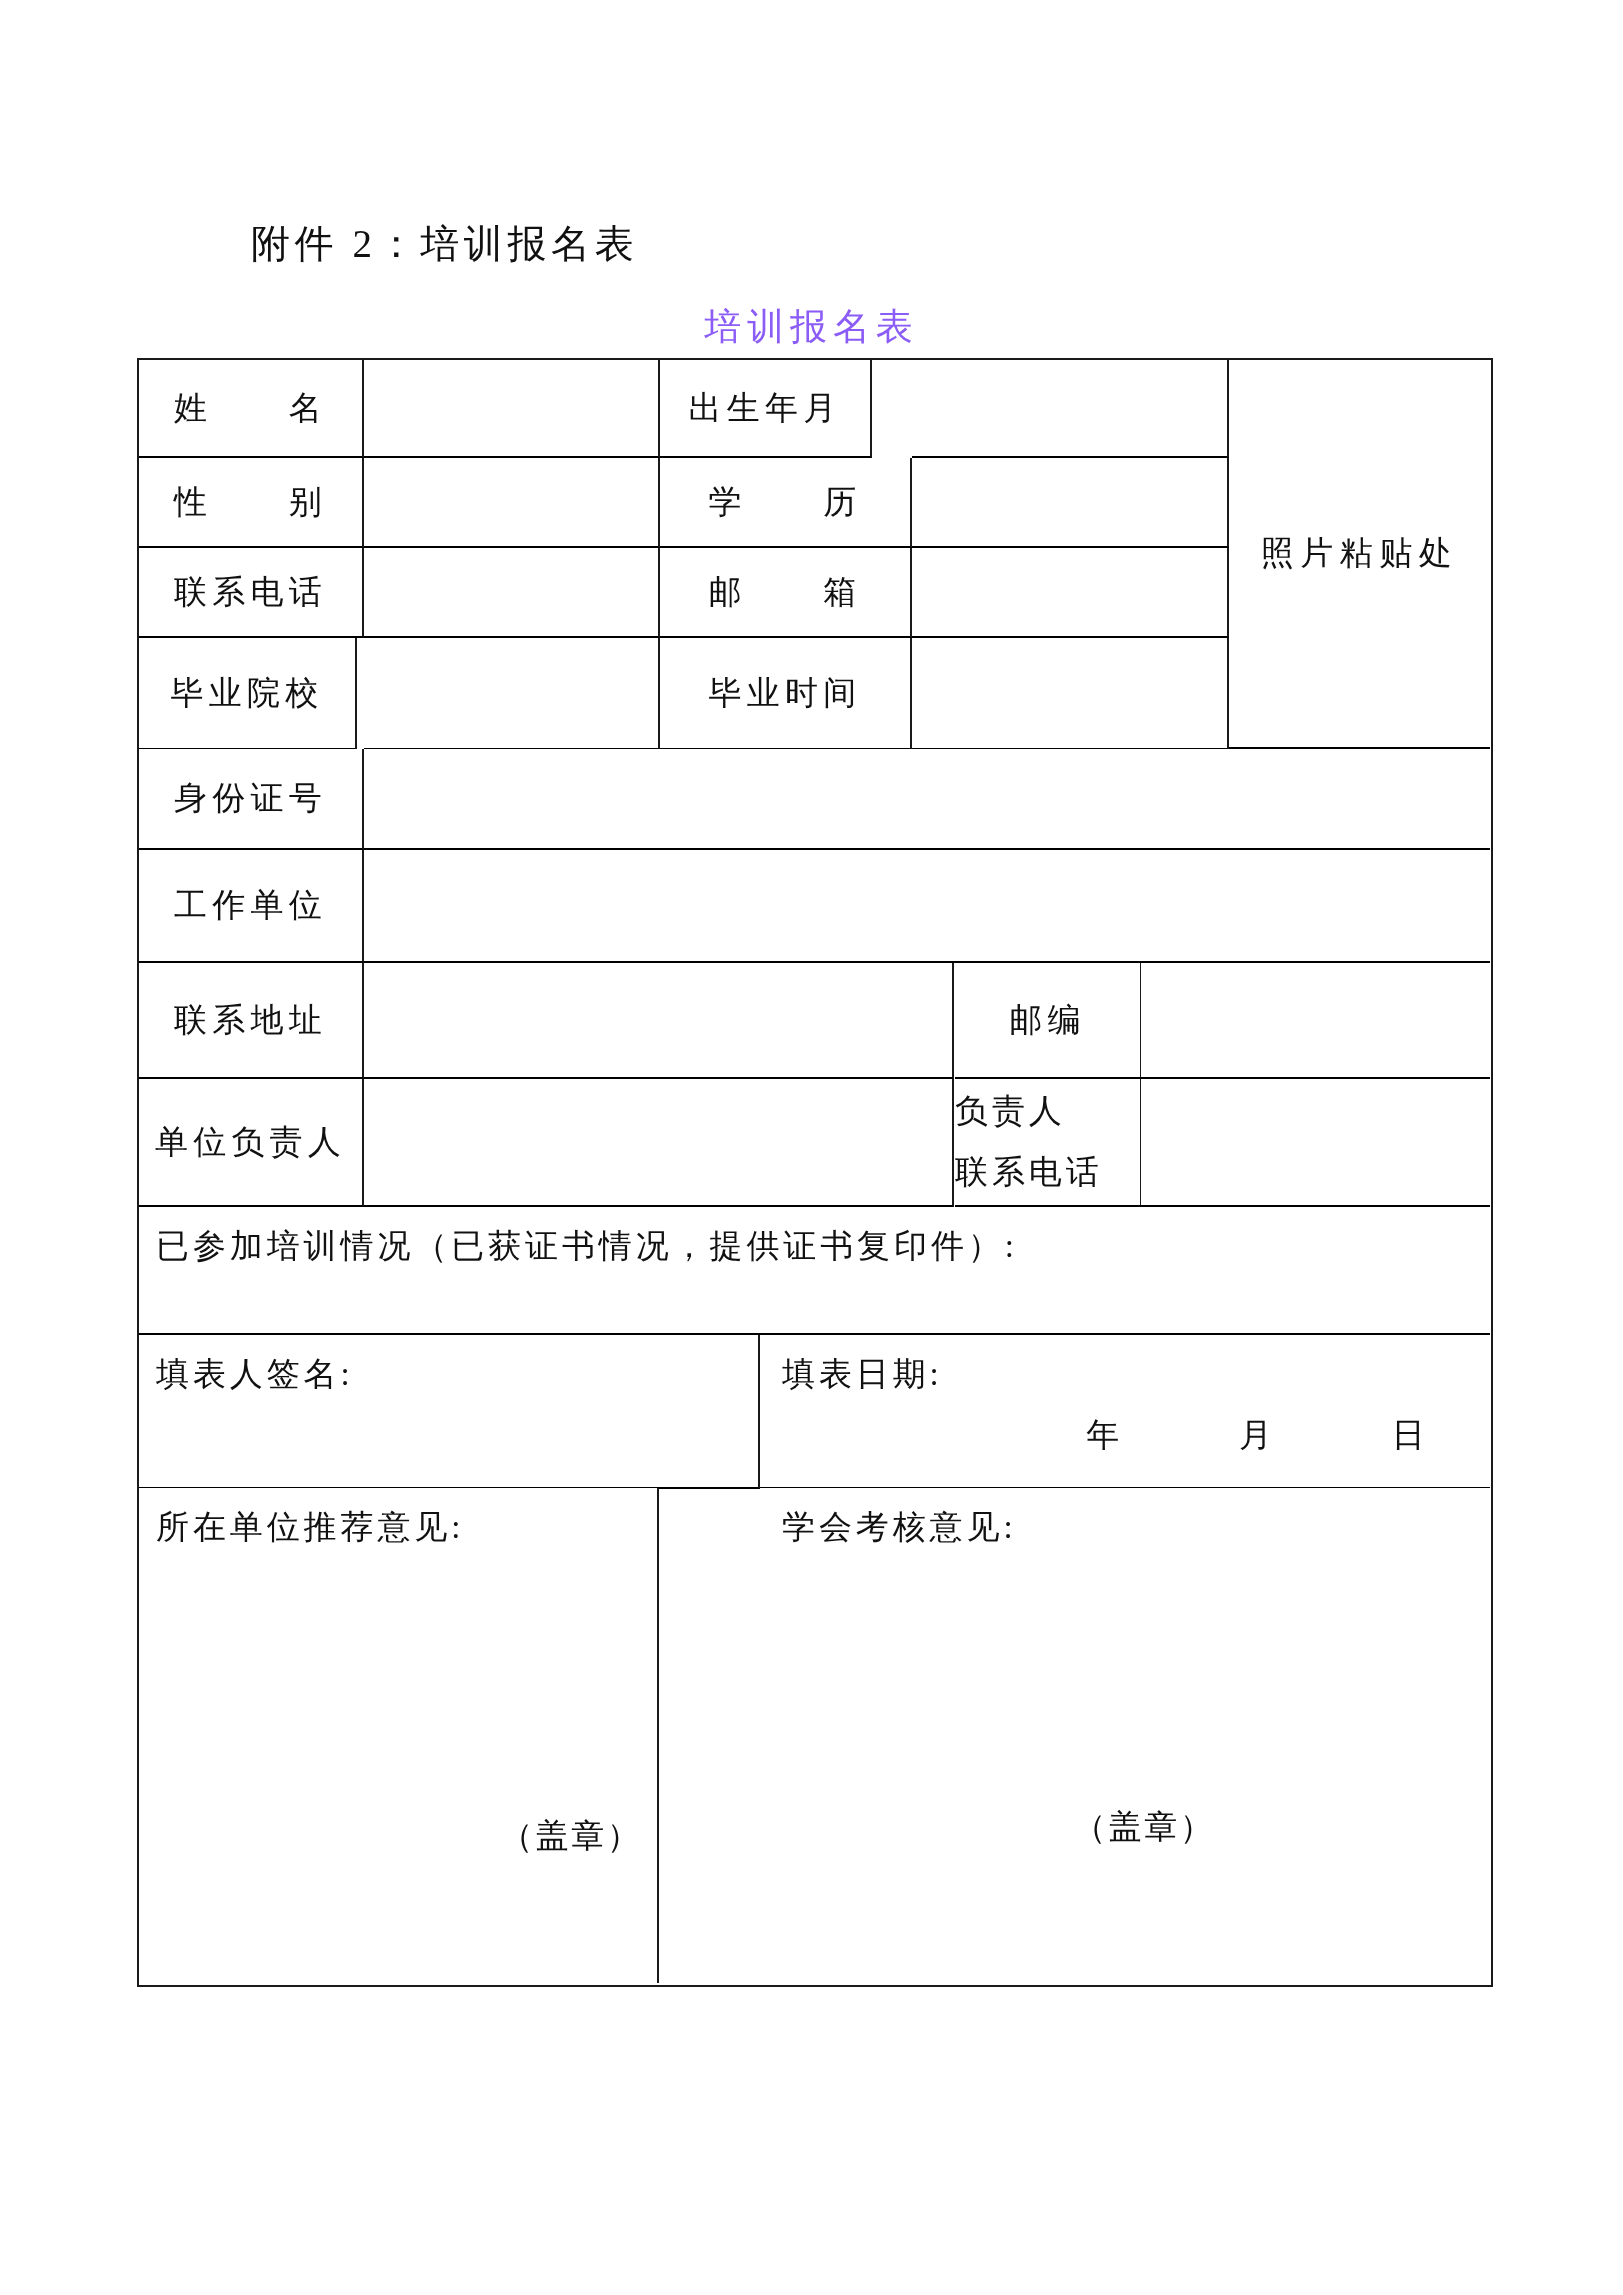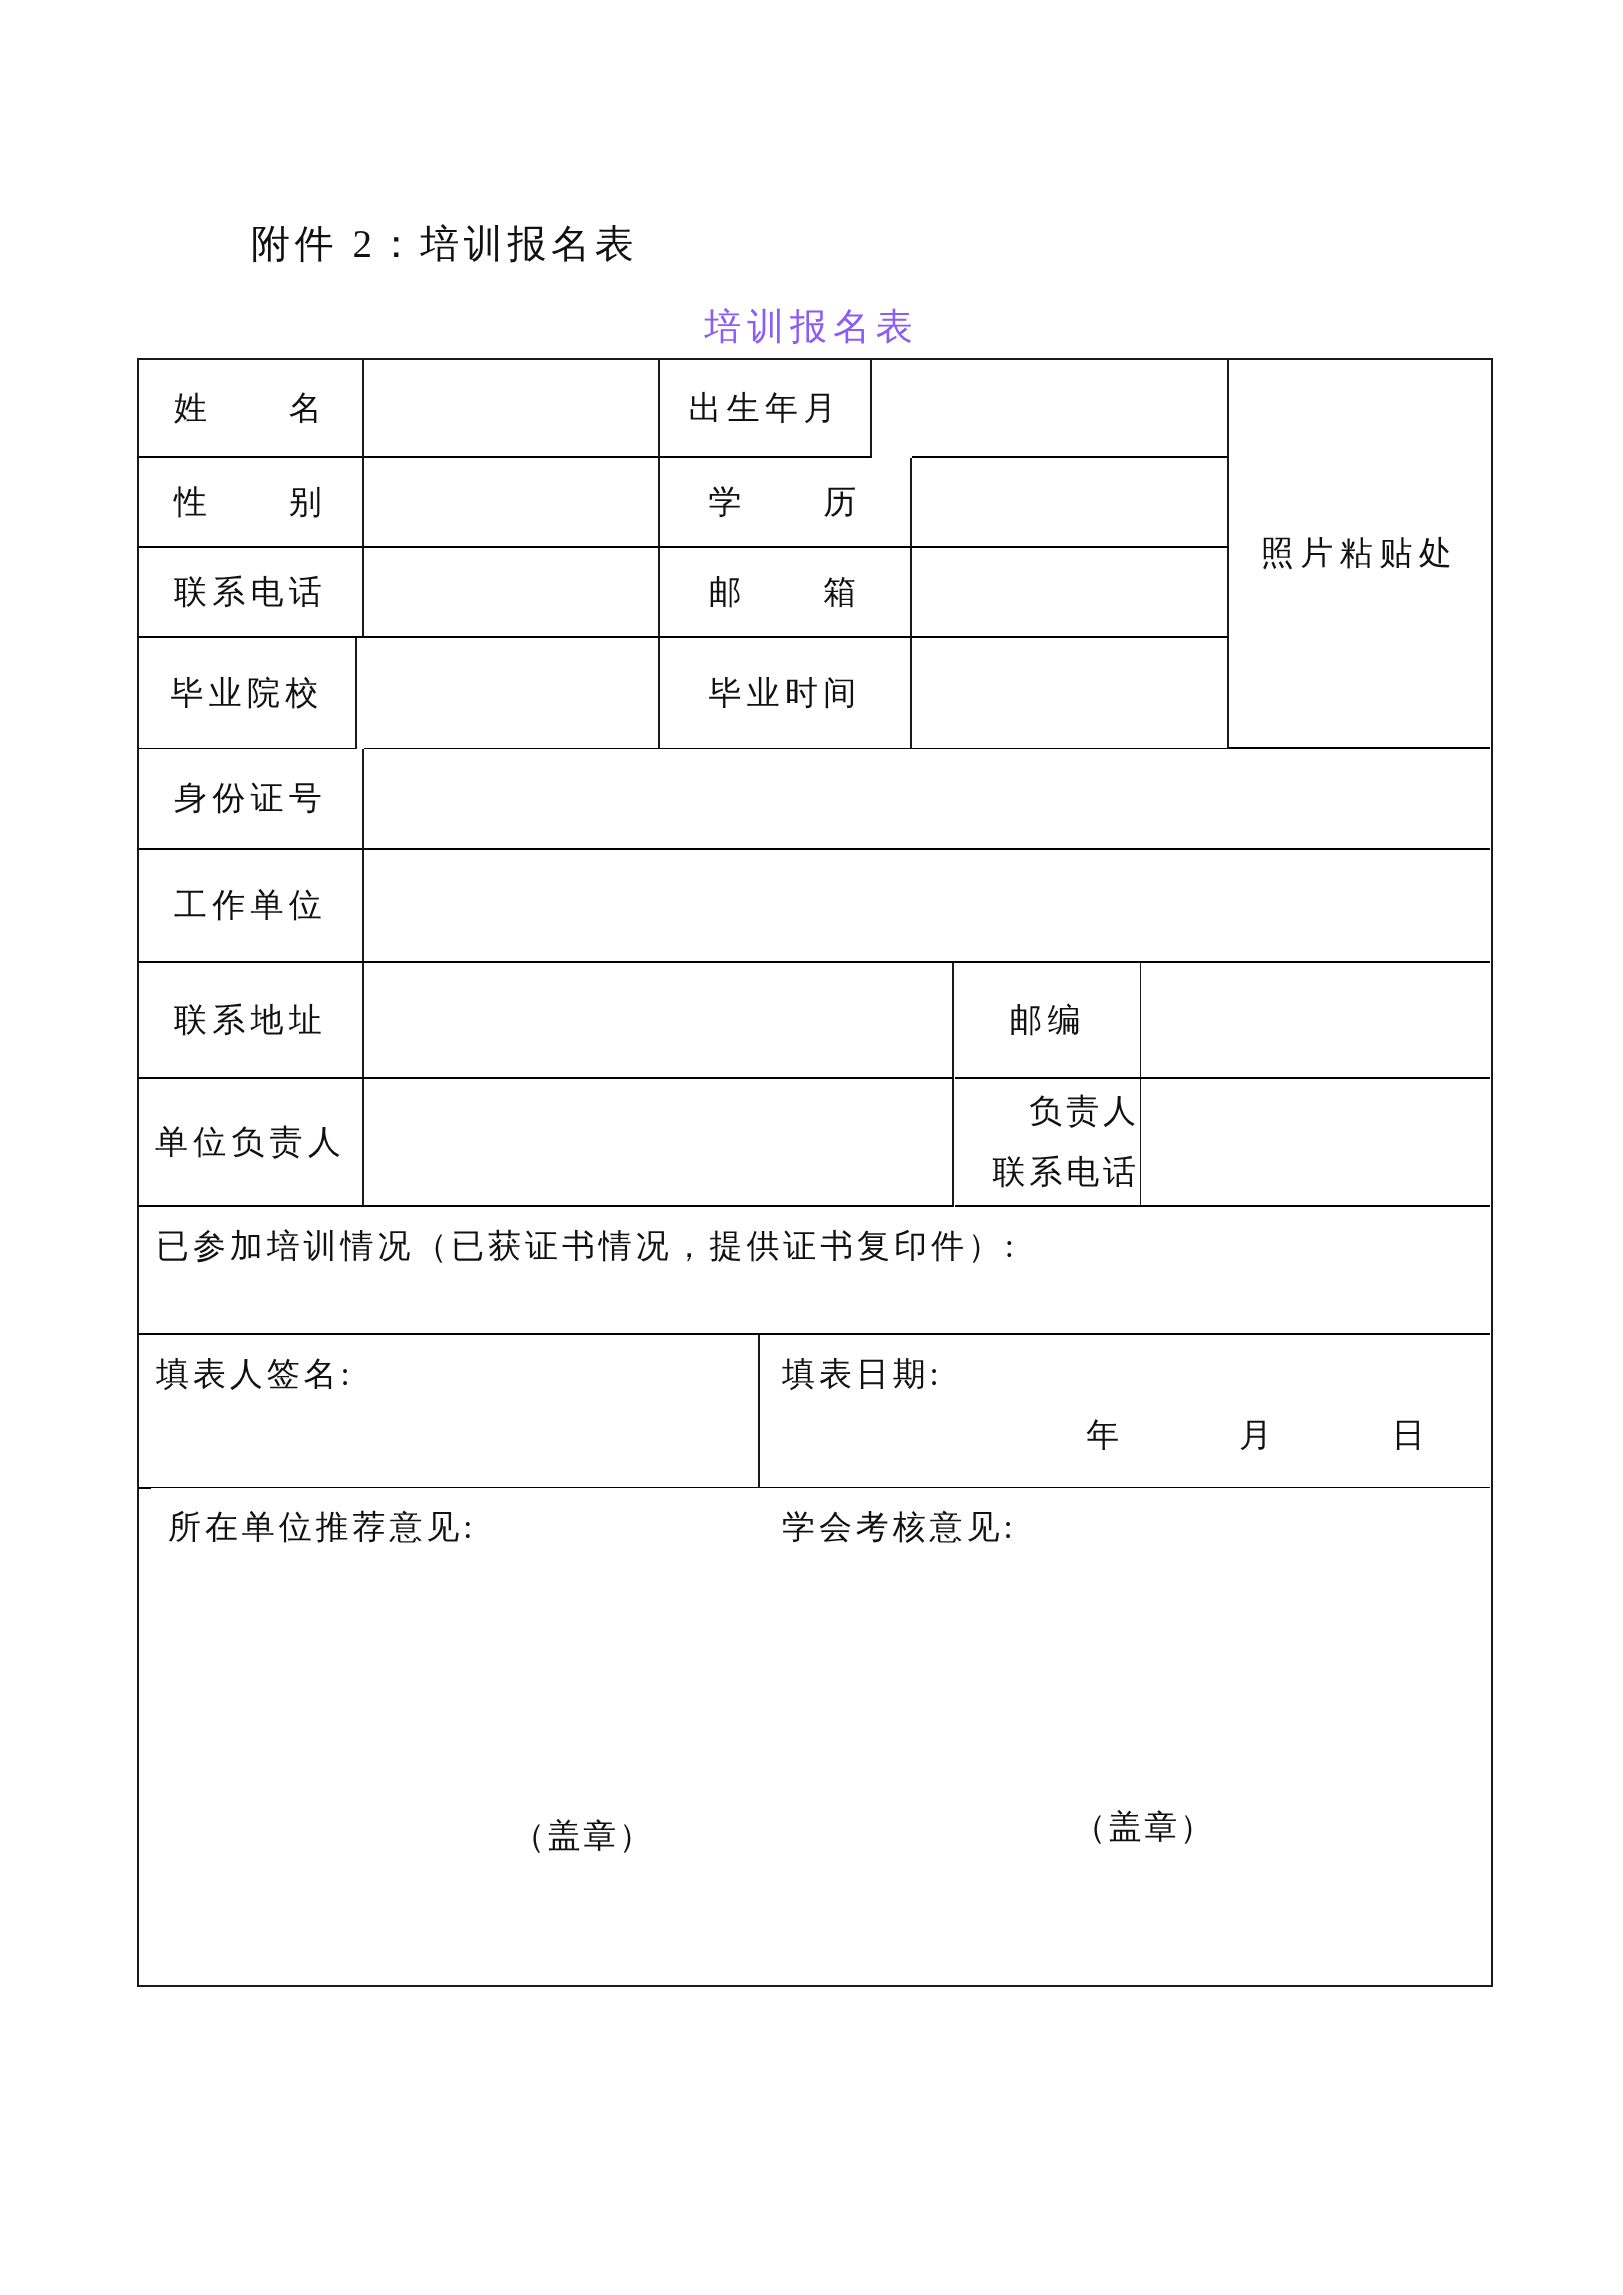--- a/index.html
+++ b/index.html
@@ -62,21 +62,21 @@
     align-items: center;
     justify-content: center;
     font-size: 33px;
     letter-spacing: 5.2px;
     text-align: center;
     white-space: pre;
   }
   .lab2 {
     display: flex;
     flex-direction: column;
-    align-items: flex-end;
+    align-items: flex-start;
     justify-content: center;
     font-size: 33px;
     letter-spacing: 3.9px;
     line-height: 1.85;
     text-align: center;
     white-space: pre;
   }
   .txtcell {
     font-size: 33px;
     letter-spacing: 3.9px;
@@ -150,21 +150,21 @@
     <div class="cell no-r" style="left:1002px;top:719px;width:349px;height:128px"></div>
 
     <div class="cell no-r txtcell" style="left:0;top:847px;width:1351px;height:128px">已参加培训情况（已获证书情况，提供证书复印件）:</div>
 
     <div class="cell txtcell" style="left:0;top:975px;width:621px;height:154px">填表人签名:</div>
     <div class="cell no-r" style="left:621px;top:975px;width:730px;height:154px">
       <div class="txtcell" style="padding:17px 0 0 22px">填表日期:</div>
       <div class="ymd-line">年　　　月　　　日</div>
     </div>
 
-    <div class="cell no-b" style="left:12px;top:1128px;width:621px;height:495px">
+    <div class="cell no-b" style="left:0;top:1128px;width:520px;height:495px">
       <div class="txtcell">所在单位推荐意见:</div>
       <div class="seal" style="left:361px;top:326px">（盖章）</div>
     </div>
     <div class="cell no-r no-b" style="left:621px;top:1128px;width:730px;height:495px">
       <div class="txtcell" style="padding:17px 0 0 22px">学会考核意见:</div>
       <div class="seal" style="left:313px;top:317px">（盖章）</div>
     </div>
 
   </div>
 </div>

